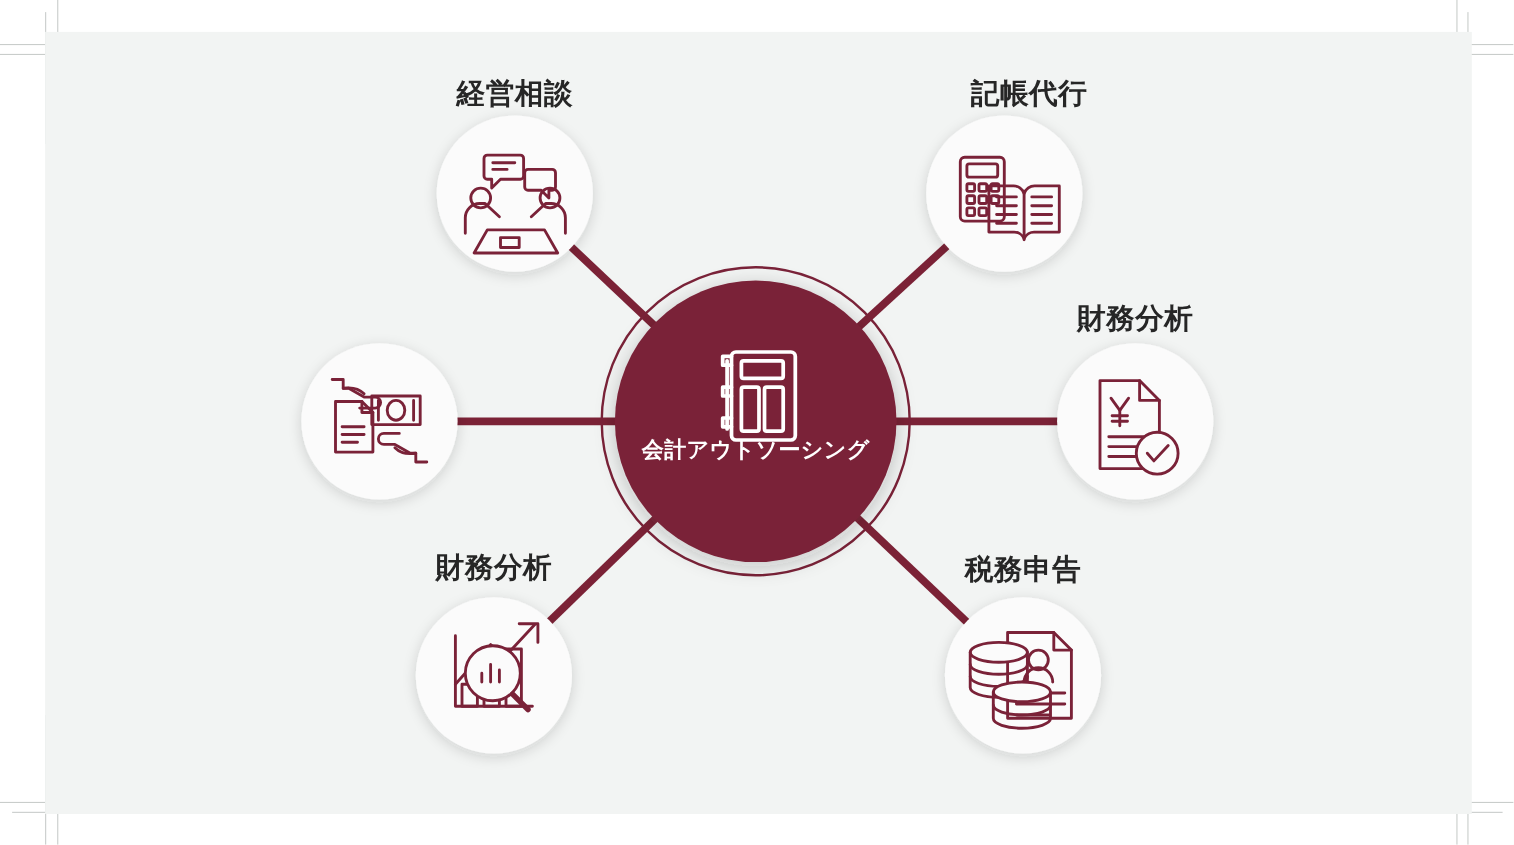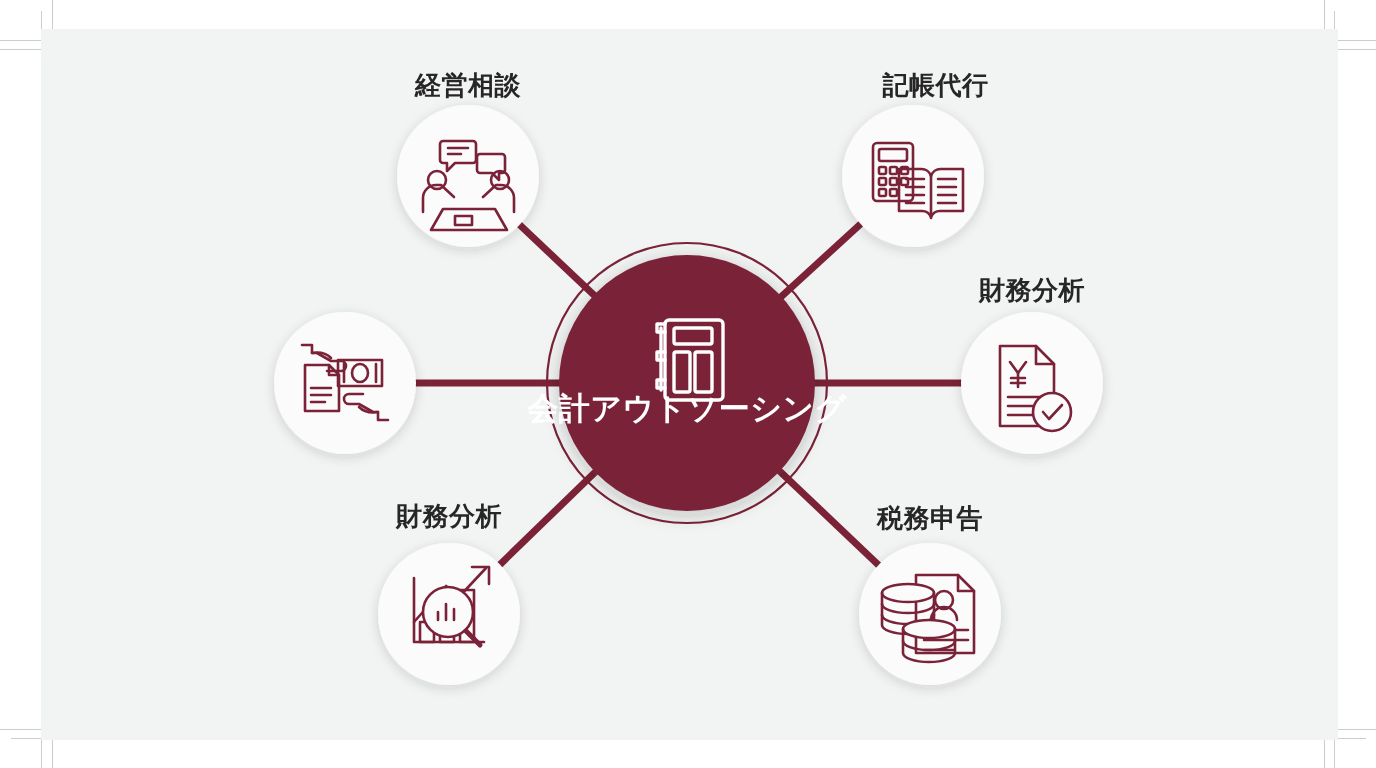--- a/index.html
+++ b/index.html
@@ -64,21 +64,21 @@
     text-align: left;
   }
 
   
   #hub-caption {
     position: absolute;
     left: 687px;
     top: 409px;
     transform: translate(-50%, -50%);
     color: #ffffff;
-    font-size: 31px;
+    font-size: 20px;
     font-weight: 700;
     letter-spacing: 0.4px;
     white-space: nowrap;
   }
 </style>
 </head>
 <body>
 
 <div id="stage">
 

